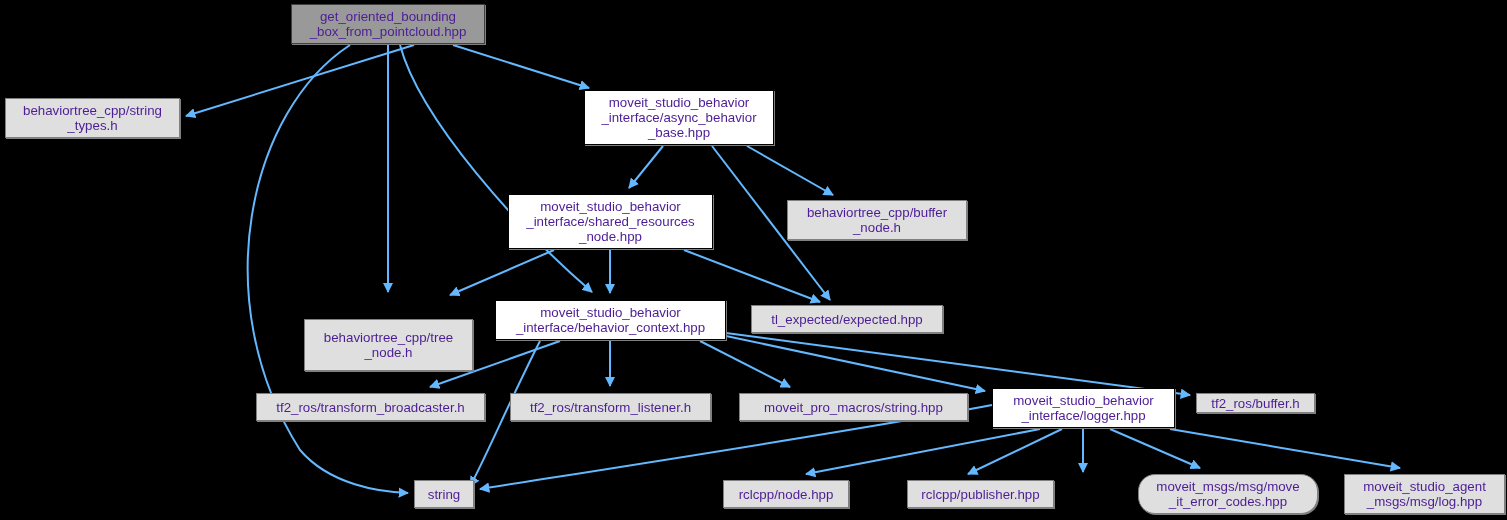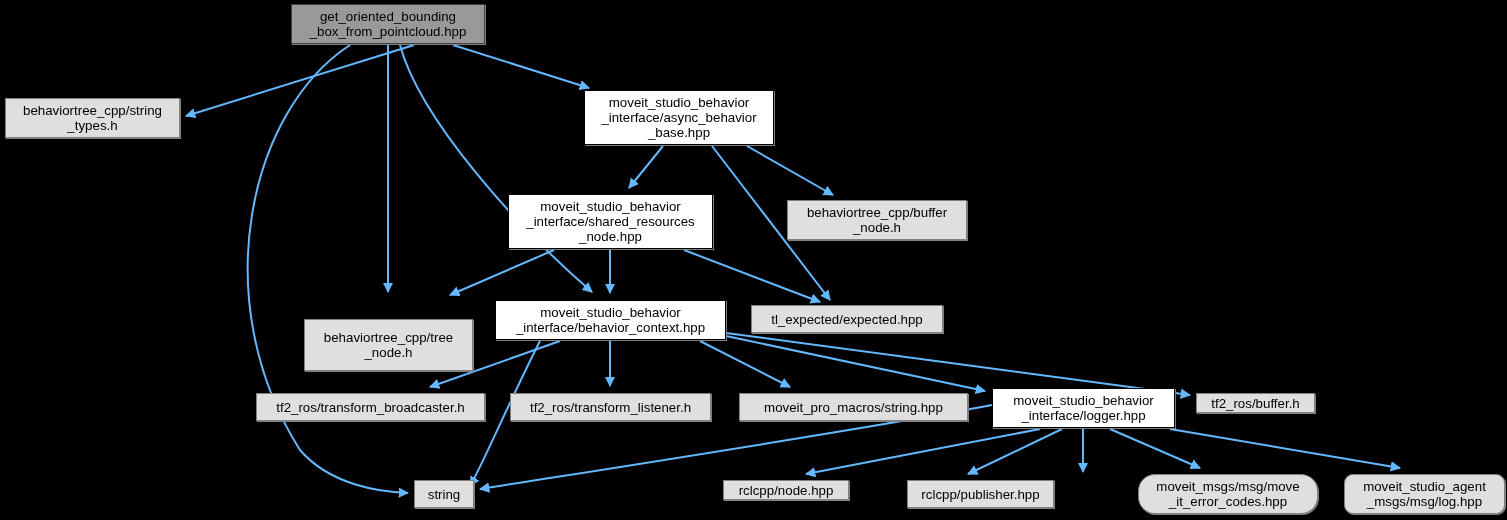--- a/index.html
+++ b/index.html
@@ -2,21 +2,21 @@
 <html><head>
 <meta charset="utf-8">
 <style>
   html,body{margin:0;padding:0;background:#000;}
   body{width:1507px;height:520px;overflow:hidden;
        font-family:"Liberation Sans",sans-serif;}
   #canvas{position:relative;width:1507px;height:520px;background:#000;}
   svg#edges{position:absolute;left:0;top:0;width:1507px;height:520px;}
   .node{position:absolute;box-sizing:border-box;display:flex;
         align-items:center;justify-content:center;text-align:center;
-        color:#000000;font-size:13.3px;line-height:15px;white-space:pre;
+        color:#4c1d95;font-size:13.3px;line-height:15px;white-space:pre;
         letter-spacing:0px;}
   .node.gray{background:#dfdfdf;border:1px solid #808080;
              box-shadow:1px 1px 0 0 #808080;}
   .node.white{background:#ffffff;border:1px solid #000000;
               box-shadow:1px 1px 0 0 #808080;}
   .node.root{background:#999999;border:1px solid #404040;
              box-shadow:1px 1px 0 0 #808080;}
 </style>
 </head>
 <body>
@@ -72,21 +72,21 @@
       <div class="node white" style="left: 495px; top: 300px; width: 231px; height: 40px;">moveit_studio_behavior
 _interface/behavior_context.hpp</div>
       <div class="node gray" style="left: 751px; top: 305px; width: 192px; height: 28px;">tl_expected/expected.hpp</div>
       <div class="node gray" style="left: 256px; top: 393px; width: 229px; height: 28px;">tf2_ros/transform_broadcaster.h</div>
       <div class="node gray" style="left: 510px; top: 393px; width: 201px; height: 28px;">tf2_ros/transform_listener.h</div>
       <div class="node gray" style="left: 739px; top: 393px; width: 229px; height: 28px;">moveit_pro_macros/string.hpp</div>
       <div class="node white" style="left: 992px; top: 388px; width: 183px; height: 40px;">moveit_studio_behavior
 _interface/logger.hpp</div>
       <div class="node gray" style="left: 1196px; top: 393px; width: 119px; height: 20px;">tf2_ros/buffer.h</div>
       <div class="node gray" style="left: 414px; top: 480px; width: 60px; height: 28px;">string</div>
-      <div class="node gray" style="left: 723px; top: 480px; width: 126px; height: 20px;">rclcpp/node.hpp</div>
+      <div class="node gray" style="left: 723px; top: 480px; width: 126px; height: 28px;">rclcpp/node.hpp</div>
       <div class="node gray" style="left: 872px; top: 480px; width: 147px; height: 28px; margin-left: 35px;">rclcpp/publisher.hpp</div>
       <div class="node gray" style="left: 1049px; top: 480px; width: 64px; height: 28px; margin-top: 43px;">vector</div>
       <div class="node gray" style="left: 1138px; top: 474px; width: 180px; height: 40px; border-radius: 17px;">moveit_msgs/msg/move
 _it_error_codes.hpp</div>
-      <div class="node gray" style="left: 1344px; top: 474px; width: 161px; height: 40px; border-radius: 9px;">moveit_studio_agent
+      <div class="node gray" style="left: 1344px; top: 474px; width: 161px; height: 40px;">moveit_studio_agent
 _msgs/msg/log.hpp</div>
     </div>
 </div>
 
 </body></html>

